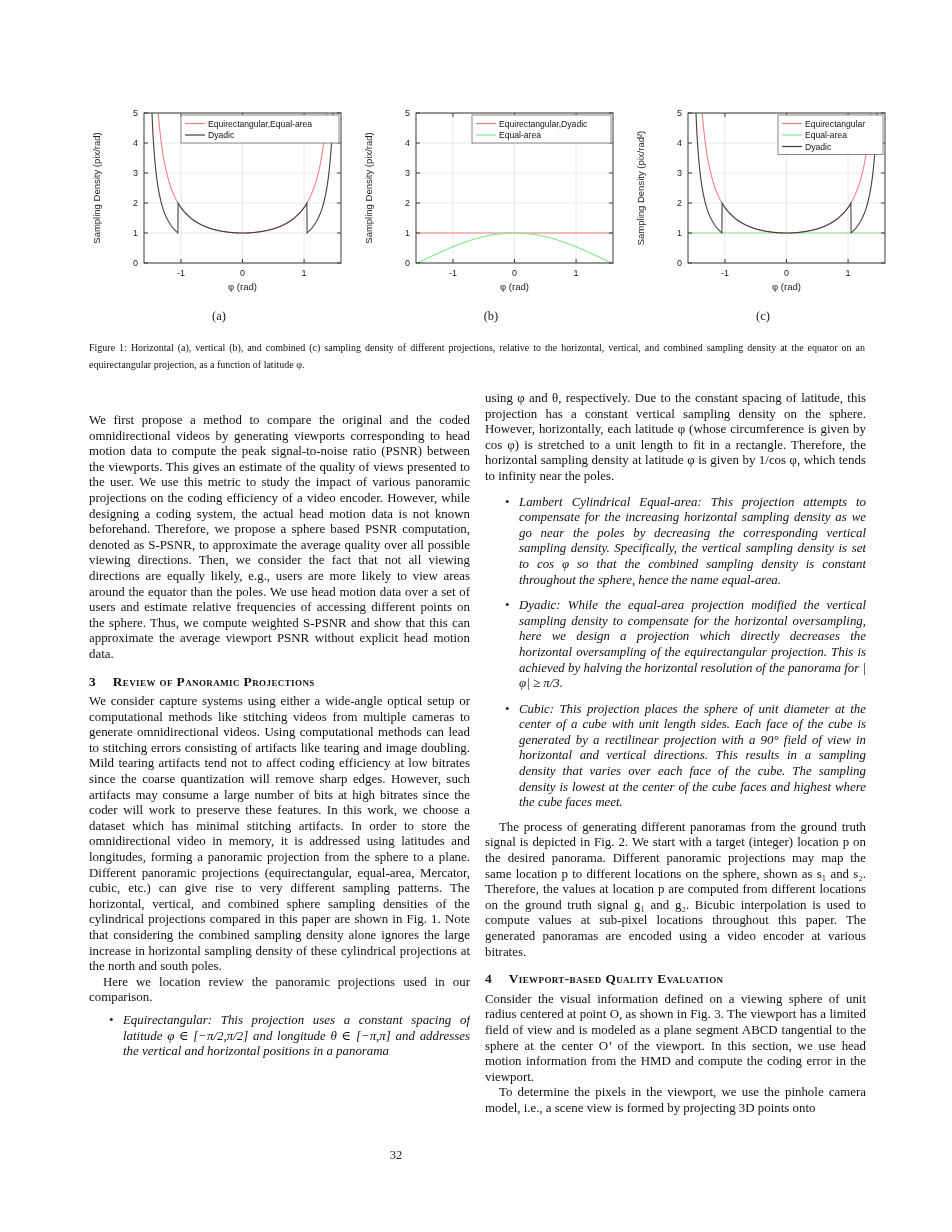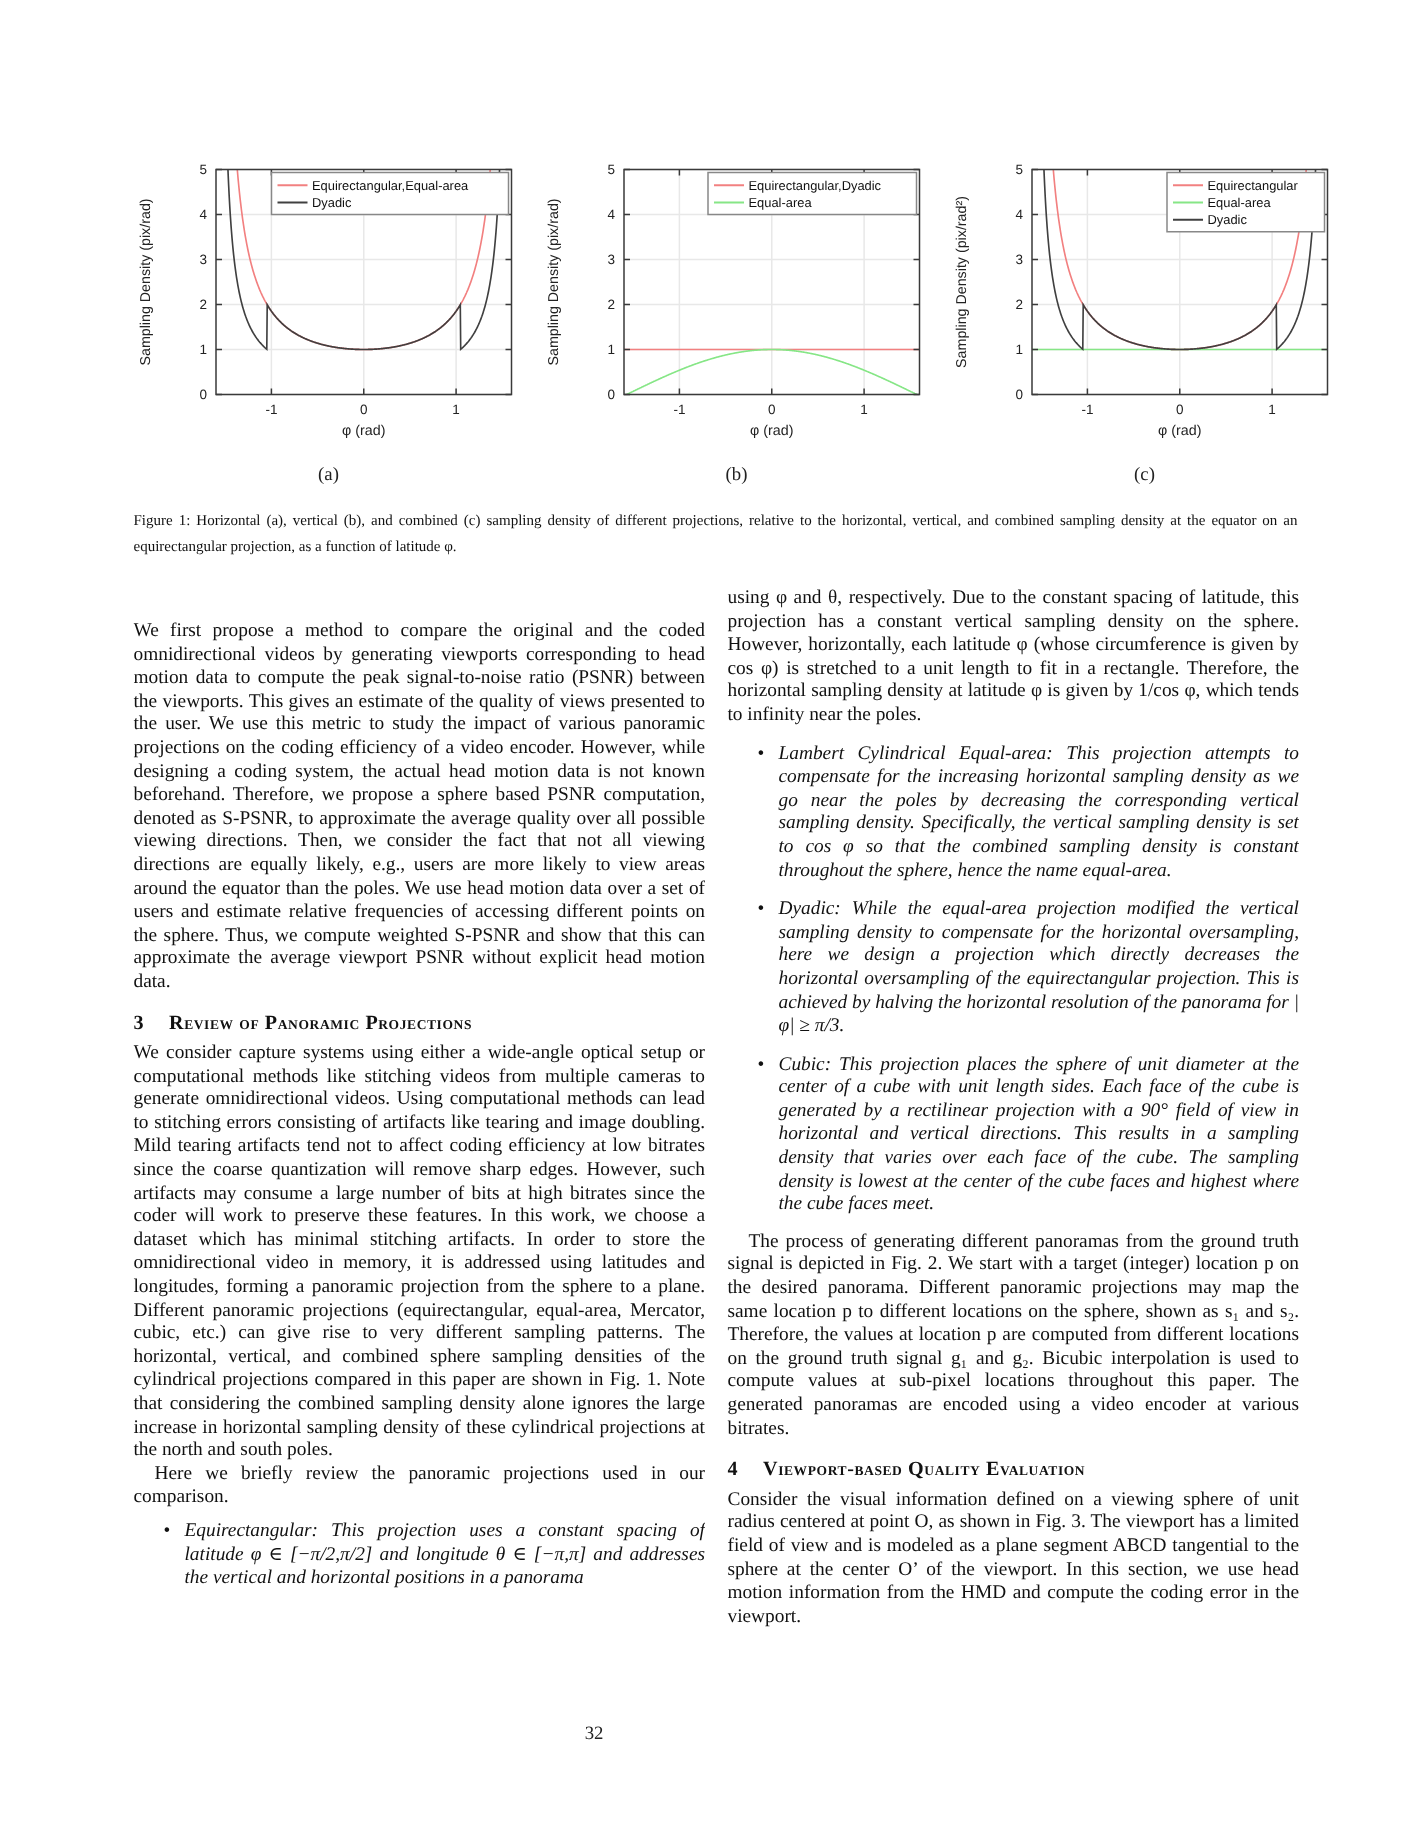--- a/index.html
+++ b/index.html
@@ -213,21 +213,21 @@
 
   <p class="caption"><span>Figure 1:</span> <span>Horizontal (a), vertical (b), and combined (c) sampling density of different projections, relative to the horizontal, vertical, and combined sampling density at the equator on an equirectangular projection, as a function of latitude φ.</span></p>
 
   <div class="col col-left">
     <p class="body">We first propose a method to compare the original and the coded omnidirectional videos by generating viewports corresponding to head motion data to compute the peak signal-to-noise ratio (PSNR) between the viewports. This gives an estimate of the quality of views presented to the user. We use this metric to study the impact of various panoramic projections on the coding efficiency of a video encoder. However, while designing a coding system, the actual head motion data is not known beforehand. Therefore, we propose a sphere based PSNR computation, denoted as S-PSNR, to approximate the average quality over all possible viewing directions. Then, we consider the fact that not all viewing directions are equally likely, e.g., users are more likely to view areas around the equator than the poles. We use head motion data over a set of users and estimate relative frequencies of accessing different points on the sphere. Thus, we compute weighted S-PSNR and show that this can approximate the average viewport PSNR without explicit head motion data.</p>
     <div class="sec-heading">
       <span class="hnum">3</span>
       <span class="htitle">Review of Panoramic Projections</span>
     </div>
     <p class="body">We consider capture systems using either a wide-angle optical setup or computational methods like stitching videos from multiple cameras to generate omnidirectional videos. Using computational methods can lead to stitching errors consisting of artifacts like tearing and image doubling. Mild tearing artifacts tend not to affect coding efficiency at low bitrates since the coarse quantization will remove sharp edges. However, such artifacts may consume a large number of bits at high bitrates since the coder will work to preserve these features. In this work, we choose a dataset which has minimal stitching artifacts. In order to store the omnidirectional video in memory, it is addressed using latitudes and longitudes, forming a panoramic projection from the sphere to a plane. Different panoramic projections (equirectangular, equal-area, Mercator, cubic, etc.) can give rise to very different sampling patterns. The horizontal, vertical, and combined sphere sampling densities of the cylindrical projections compared in this paper are shown in Fig. 1. Note that considering the combined sampling density alone ignores the large increase in horizontal sampling density of these cylindrical projections at the north and south poles.</p>
-    <p class="body ind">Here we briefly review the panoramic projections used in our comparison.</p>
+    <p class="body ind">Here we location review the panoramic projections used in our comparison.</p>
     <div class="bullet">
       <span class="bmark">•</span>
       <span class="btext">Equirectangular: This projection uses a constant spacing of latitude φ ∈ [−π/2,π/2] and longitude θ ∈ [−π,π] and addresses the vertical and horizontal positions in a panorama</span>
     </div>
   </div>
 
   <div class="col col-right">
     <p class="body cont">using φ and θ, respectively. Due to the constant spacing of latitude, this projection has a constant vertical sampling density on the sphere. However, horizontally, each latitude φ (whose circumference is given by cos φ) is stretched to a unit length to fit in a rectangle. Therefore, the horizontal sampling density at latitude φ is given by 1/cos φ, which tends to infinity near the poles.</p>
     <div class="bullet" style="margin-top:10px;">
       <span class="bmark">•</span>
@@ -240,17 +240,18 @@
     <div class="bullet" style="margin-top:10px;">
       <span class="bmark">•</span>
       <span class="btext">Cubic: This projection places the sphere of unit diameter at the center of a cube with unit length sides. Each face of the cube is generated by a rectilinear projection with a 90° field of view in horizontal and vertical directions. This results in a sampling density that varies over each face of the cube. The sampling density is lowest at the center of the cube faces and highest where the cube faces meet.</span>
     </div>
     <p class="body ind" style="margin-top:9px;">The process of generating different panoramas from the ground truth signal is depicted in Fig. 2. We start with a target (integer) location p on the desired panorama. Different panoramic projections may map the same location p to different locations on the sphere, shown as s₁ and s₂. Therefore, the values at location p are computed from different locations on the ground truth signal g₁ and g₂. Bicubic interpolation is used to compute values at sub-pixel locations throughout this paper. The generated panoramas are encoded using a video encoder at various bitrates.</p>
     <div class="sec-heading">
       <span class="hnum">4</span>
       <span class="htitle">Viewport-based Quality Evaluation</span>
     </div>
     <p class="body">Consider the visual information defined on a viewing sphere of unit radius centered at point O, as shown in Fig. 3. The viewport has a limited field of view and is modeled as a plane segment ABCD tangential to the sphere at the center O’ of the viewport. In this section, we use head motion information from the HMD and compute the coding error in the viewport.</p>
+    <p class="body ind">To determine the pixels in the viewport, we use the pinhole camera model, i.e., a scene view is formed by projecting 3D points onto</p>
   </div>
 
   <div class="page-number">32</div>
 
 </div>
 
 </body></html>

